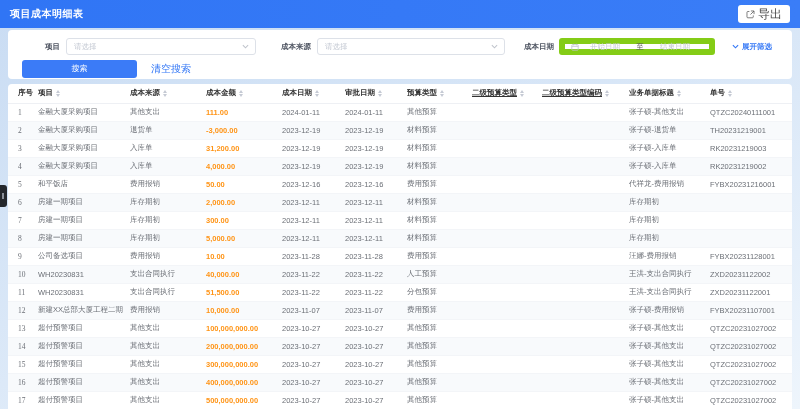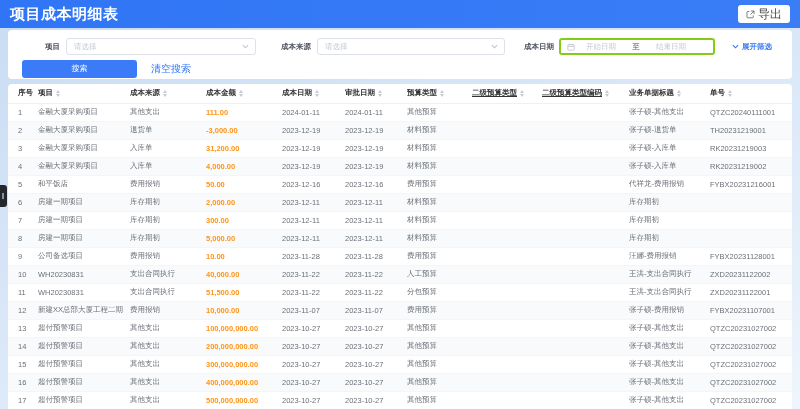--- a/index.html
+++ b/index.html
@@ -3,60 +3,60 @@
 <meta charset="utf-8">
 <style>
   * { margin:0; padding:0; box-sizing:border-box; }
   html,body { width:800px; height:409px; overflow:hidden; }
   body { font-family:"Liberation Sans","DejaVu Sans",sans-serif;
          background:linear-gradient(160deg,#c9dcf3 0%,#dce9f8 55%,#eef5fc 100%); position:relative; }
 
   
   .topbar { position:absolute; left:0; top:0; width:800px; height:28px;
             background:linear-gradient(90deg,#3075f5,#3a7df7); display:flex; align-items:center; }
-  .title { color:#fff; font-size:15px; font-weight:bold; margin-left:10px; letter-spacing:.5px; }
+  .title { color:#fff; font-size:10px; font-weight:bold; margin-left:10px; letter-spacing:.5px; }
   .export-btn { position:absolute; right:10px; top:5px; height:18px; background:#fff; border:none;
                 border-radius:3px; display:flex; align-items:center; gap:3px; padding:0 8px;
                 font-size:12px; color:#4a4a4a; cursor:pointer; }
 
   
   .filter-panel { position:absolute; left:8px; top:30px; width:784px; height:49px;
                   background:#fff; border-radius:4px; }
   .frow1 { position:absolute; top:8px; left:0; right:0; height:17px; display:flex; align-items:center; }
   .flabel { font-size:7.5px; color:#4f5562; font-weight:bold; white-space:nowrap; }
   .l1 { margin-left:30px; width:22px; text-align:right; }
   .l2 { margin-left:19px; width:36px; text-align:right; }
   .l3 { margin-left:13px; width:36px; text-align:right; }
   .fselect { height:17px; border:1px solid #dde1e8; border-radius:3px; display:flex; align-items:center;
              background:#fff; cursor:pointer; }
   .s1 { width:190px; margin-left:6px; }
   .s2 { width:188px; margin-left:6px; }
   .placeholder { font-size:7.5px; color:#c3c8d2; margin-left:7px; flex:1;font-family:Liberation Mono, monospace; }
   .chev { margin-right:6px; display:flex; }
-  .daterange { width:156px; margin-left:5px; height:17px; border:2px solid #84cc16; border-radius:3px;
+  .daterange { width:156px; margin-left:5px; height:17px; border:6px solid #84cc16; border-radius:3px;
                display:flex; align-items:center; background:#fff; cursor:pointer; }
   .daterange .cal { margin-left:6px; display:flex; }
   .dph { font-size:7.5px; color:#c3c8d2; width:52px; text-align:center; }
   .dsep { font-size:7.5px; color:#555; width:18px; text-align:center; }
   .expand { margin-left:17px; display:flex; align-items:center; gap:3px; font-size:7.5px;
             color:#3377f6; font-weight:bold; cursor:pointer; white-space:nowrap; }
   .frow2 { position:absolute; top:29px; left:0; height:19px; display:flex; align-items:center; }
   .search-btn { margin-left:14px; width:115px; height:18px; background:#3b7bf7; color:#fff;
                 border:none; border-radius:3px; font-size:8px; cursor:pointer; }
   .clear-link { margin-left:14px; font-size:10px; color:#3377f6; cursor:pointer; background:none; border:none; }
 
   
   .table-panel { position:absolute; left:8px; top:84px; width:784px; height:325px; background:#fff;
                  border-radius:4px 4px 0 0; overflow:hidden; }
   table { width:784px; border-collapse:collapse; table-layout:fixed; }
   th { height:19px; font-size:7.5px; color:#333; font-weight:bold; text-align:left;
        border-bottom:1px solid #eef0f4; white-space:nowrap; overflow:hidden; cursor:pointer; }
   td { height:18px; font-size:7.5px; color:#6b6f76; border-bottom:1px solid #f3f5f8;
        white-space:nowrap; overflow:hidden; }
-  th:first-child, td:first-child { padding-left:10px; }
+  th:first-child, td:first-child { padding-left:10px;font-family:Liberation Serif, serif; }
   tr.striped td { background:#f8fafc; }
   td.amount { color:#ff9416; font-weight:bold; }
   th .u { text-decoration:underline; }
   .sort { display:inline-flex; flex-direction:column; margin-left:3px; vertical-align:middle; }
   .sort i { display:block; width:0; height:0; border-left:2.5px solid transparent; border-right:2.5px solid transparent; }
   .sort .up { border-bottom:3px solid #c5cad4; margin-bottom:1px; }
   .sort .dn { border-top:3px solid #c5cad4; }
 
   
   .side-handle { position:absolute; left:0; top:185px; width:7px; height:22px; background:#24272c;

